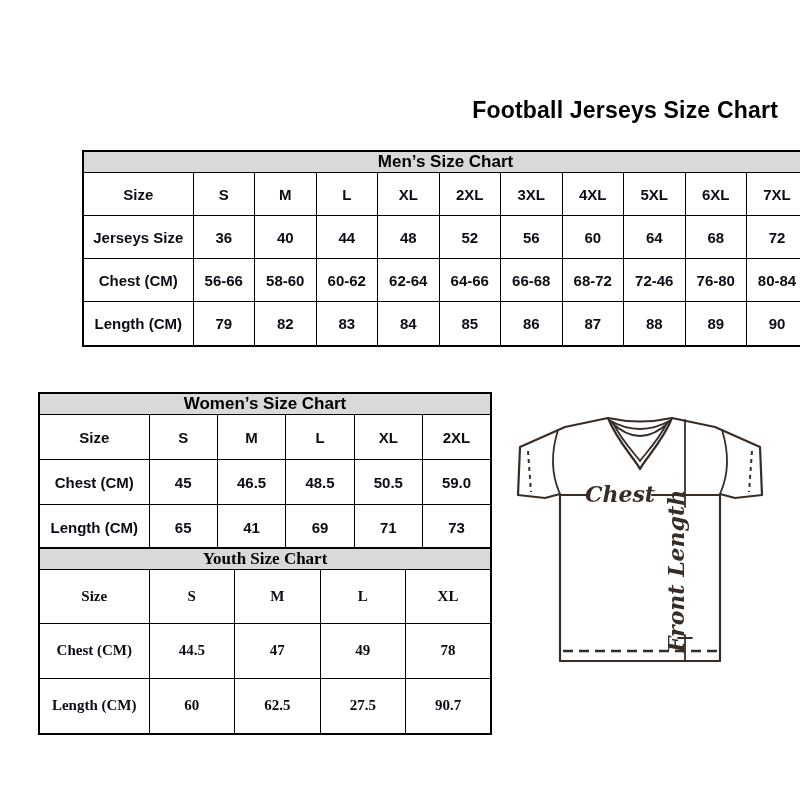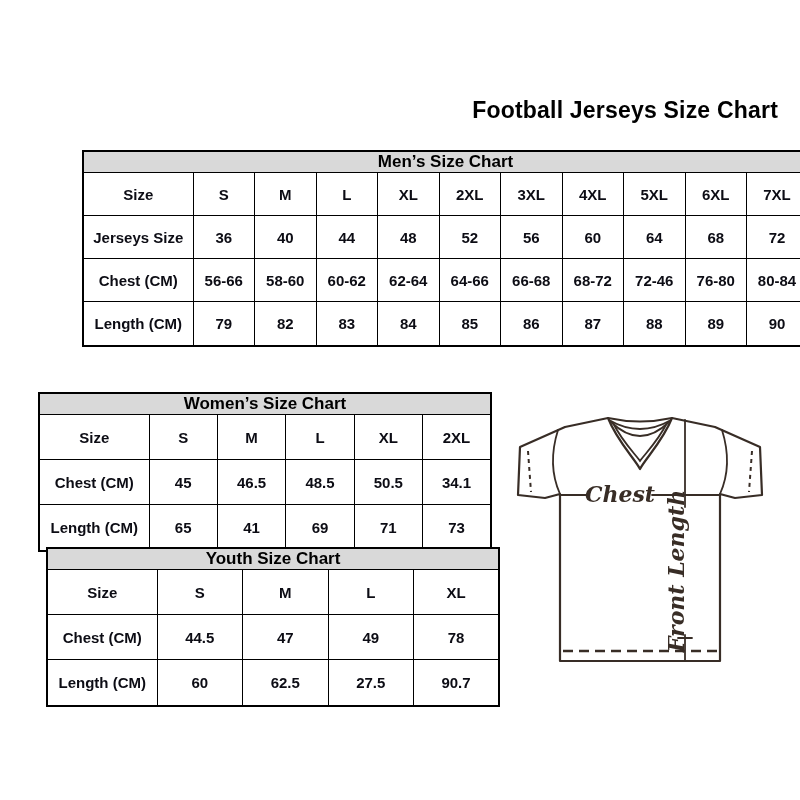--- a/index.html
+++ b/index.html
@@ -3,21 +3,21 @@
 <meta charset="utf-8">
 <style>
   html,body{margin:0;padding:0;background:#ffffff;}
   #canvas{position:relative;width:800px;height:800px;background:#ffffff;overflow:hidden;
           font-family:"Liberation Sans",sans-serif;}
   #page-title{position:absolute;left:0;top:97px;width:778px;text-align:right;
               font-size:23px;font-weight:bold;color:#000;letter-spacing:0.2px;}
   .tbl-wrap{position:absolute;}
   #mens-table-wrap{left:38px;top:150px;width:727px;height:197px;padding-left:44px;}
   #womens-table-wrap{left:38px;top:368px;width:454px;height:160px;margin-top:24px;}
-  #youth-table-wrap{left:46px;top:547px;width:454px;height:160px;}
+  #youth-table-wrap{left:38px;top:547px;width:454px;height:188px;font-family:Liberation Serif, serif;}
   .size-table{border-collapse:collapse;table-layout:fixed;width:100%;height:100%;
               border:2.5px solid #000;}
   .size-table th,.size-table td{border:1.5px solid #000;text-align:center;vertical-align:middle;
               font-weight:bold;font-size:15px;color:#0c0c14;padding:0;overflow:hidden;}
   .size-table th.tbl-title{background:#d9d9d9;font-size:17px;color:#000;}
   #jersey-diagram{position:absolute;left:505px;top:403px;width:270px;height:272px;}
   .jline{fill:none;stroke:#382d26;stroke-width:2.2;stroke-linejoin:round;stroke-linecap:round;}
   .jthin{fill:none;stroke:#382d26;stroke-width:1.8;stroke-linecap:round;}
   .jdash{fill:none;stroke:#382d26;stroke-width:2;stroke-dasharray:4 4;}
   .jhem{fill:none;stroke:#382d26;stroke-width:2.4;stroke-dasharray:10 6;}
@@ -131,21 +131,21 @@
             <td>L</td>
             <td>XL</td>
             <td>2XL</td>
           </tr>
           <tr>
             <td>Chest (CM)</td>
             <td>45</td>
             <td>46.5</td>
             <td>48.5</td>
             <td>50.5</td>
-            <td>34.1</td>
+            <td>59.0</td>
           </tr>
           <tr>
             <td>Length (CM)</td>
             <td>65</td>
             <td>41</td>
             <td>69</td>
             <td>71</td>
             <td>73</td>
           </tr>
         </tbody>

